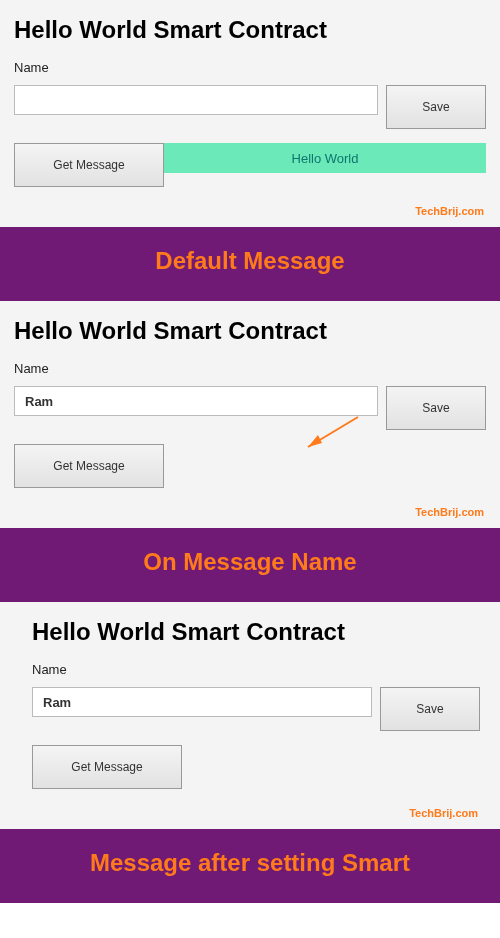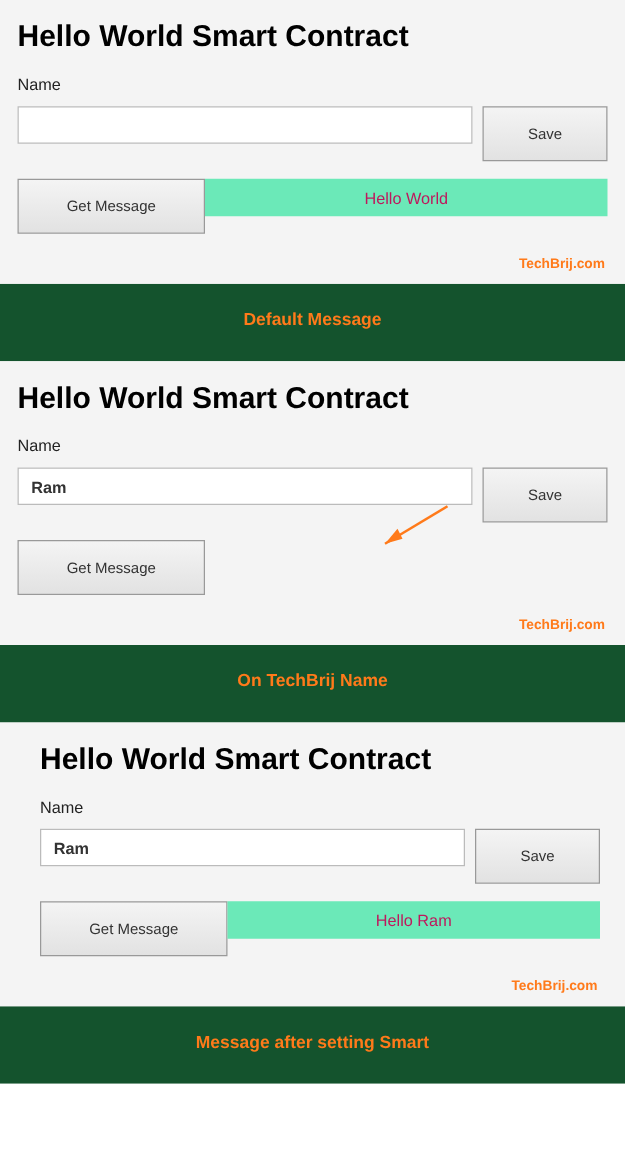--- a/index.html
+++ b/index.html
@@ -65,36 +65,36 @@
       margin-bottom: 18px;
     }
     .result-box {
       flex: 1;
       height: 30px;
       background: #6be9b8;
       display: flex;
       align-items: center;
       justify-content: center;
       font-size: 13px;
-      color: #be185d;
+      color: #0f766e;
     }
     .watermark {
       text-align: right;
       font-size: 11px;
       font-weight: bold;
       color: #ff7a1a;
       padding-right: 2px;
     }
     .caption {
       text-align: center;
-      font-size: 14px;
+      font-size: 24px;
       font-weight: bold;
       color: #ff7a1a;
       padding: 20px 0 26px 0;
-      background: #14532d;
+      background: #701a75;
     }
     .arrow-container {
       position: absolute;
       pointer-events: none;
     }
   </style>
 </head>
 <body>
 
 <div class="panel">
@@ -121,28 +121,27 @@
   </div>
   <div class="result-row">
     <button class="btn btn-get">Get Message</button>
   </div>
   <div class="watermark">TechBrij.com</div>
   <svg class="arrow-container" style="left:300px; top:112px;" width="70" height="44">
     <line x1="58" y1="4" x2="8" y2="34" stroke="#ff7a1a" stroke-width="2"></line>
     <polygon points="8,34 18,22 22,30" fill="#ff7a1a"></polygon>
   </svg>
 </div>
-<div class="caption">On TechBrij Name</div>
+<div class="caption">On Message Name</div>
 
 <div class="panel panel-3">
   <h1 class="title">Hello World Smart Contract</h1>
   <div class="label">Name</div>
   <div class="row">
     <input class="input" value="Ram" style="">
     <button class="btn">Save</button>
   </div>
   <div class="result-row">
     <button class="btn btn-get">Get Message</button>
-    <div class="result-box">Hello Ram</div>
   </div>
   <div class="watermark">TechBrij.com</div>
 </div>
 <div class="caption">Message after setting Smart</div>
 
 </body></html>

